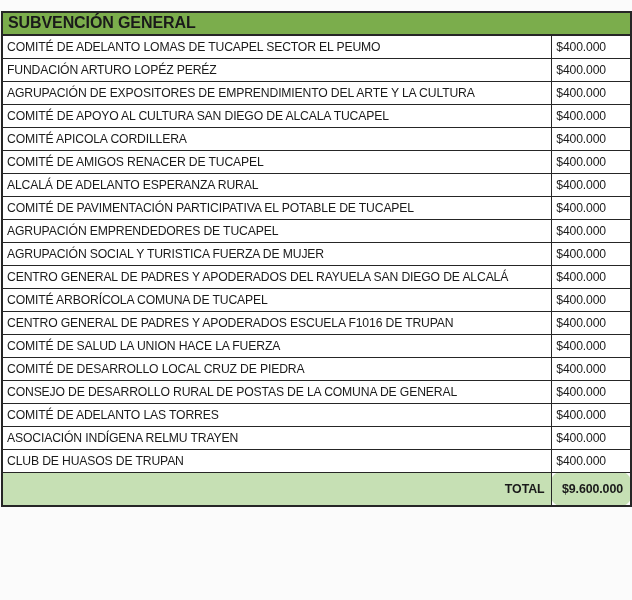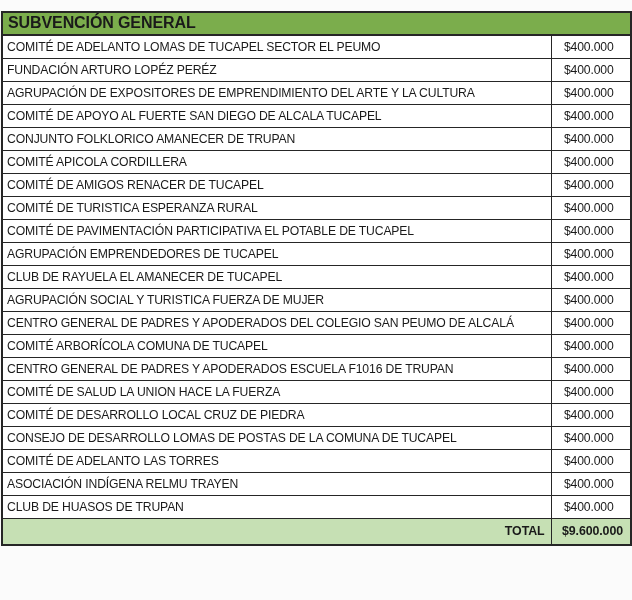--- a/index.html
+++ b/index.html
@@ -52,44 +52,45 @@
     border: 1px solid var(--border);
     height: 23px;
     font-size: 12.2px;
     letter-spacing: -0.15px;
     padding: 0 4px;
     white-space: nowrap;
     overflow: hidden;
     vertical-align: middle;
   }
   td.amount-cell {
-    text-align: center;
-    padding-right: 8px;
+    text-align: right;
+    padding-right: 24px;
   }
   tfoot td {
     background: var(--total-green);
     border: 1px solid var(--border);
     border-bottom-width: 2px;
-    height: 27px;
+    height: 34px;
     font-size: 12.4px;
     font-weight: bold;
     letter-spacing: -0.1px;
     white-space: nowrap;
     overflow: hidden;
     vertical-align: middle;
   }
   td.total-label {
     text-align: right;
     padding-right: 6px;
     border-left-width: 2px;
   }
   td.total-value {
     text-align: right;
     padding-right: 7px;
     border-right-width: 2px;
+    border-radius: 10px;
   }
 </style>
 </head>
 <body>
 
 <div class="table-wrap">
   <table class="subv-table">
     <colgroup>
       <col class="name-col">
       <col class="amount-col">
@@ -110,68 +111,60 @@
     <td class="amount-cell">$400.000</td>
   </tr>
 
 
   <tr>
     <td>AGRUPACIÓN DE EXPOSITORES DE EMPRENDIMIENTO DEL ARTE Y LA CULTURA</td>
     <td class="amount-cell">$400.000</td>
   </tr>
 
   <tr>
-    <td>COMITÉ DE APOYO AL FUERTE SAN DIEGO DE ALCALA TUCAPEL</td>
-    <td class="amount-cell">$400.000</td>
-  </tr>
-
-  <tr>
-    <td>CONJUNTO FOLKLORICO AMANECER DE TRUPAN</td>
-    <td class="amount-cell">$400.000</td>
-  </tr>
+    <td>COMITÉ DE APOYO AL CULTURA SAN DIEGO DE ALCALA TUCAPEL</td>
+    <td class="amount-cell">$400.000</td>
+  </tr>
+
 
   <tr>
     <td>COMITÉ APICOLA CORDILLERA</td>
     <td class="amount-cell">$400.000</td>
   </tr>
 
   <tr>
     <td>COMITÉ DE AMIGOS RENACER DE TUCAPEL</td>
     <td class="amount-cell">$400.000</td>
   </tr>
 
 
   <tr>
-    <td>COMITÉ DE TURISTICA ESPERANZA RURAL</td>
+    <td>ALCALÁ DE ADELANTO ESPERANZA RURAL</td>
     <td class="amount-cell">$400.000</td>
   </tr>
 
   <tr>
     <td>COMITÉ DE PAVIMENTACIÓN PARTICIPATIVA EL POTABLE DE TUCAPEL</td>
     <td class="amount-cell">$400.000</td>
   </tr>
 
   <tr>
     <td>AGRUPACIÓN EMPRENDEDORES DE TUCAPEL</td>
     <td class="amount-cell">$400.000</td>
   </tr>
 
-  <tr>
-    <td>CLUB DE RAYUELA EL AMANECER DE TUCAPEL</td>
-    <td class="amount-cell">$400.000</td>
-  </tr>
 
 
   <tr>
     <td>AGRUPACIÓN SOCIAL Y TURISTICA FUERZA DE MUJER</td>
     <td class="amount-cell">$400.000</td>
   </tr>
 
   <tr>
-    <td>CENTRO GENERAL DE PADRES Y APODERADOS DEL COLEGIO SAN PEUMO DE ALCALÁ</td>
+    <td>CENTRO GENERAL DE PADRES Y APODERADOS DEL RAYUELA SAN DIEGO DE ALCALÁ</td>
     <td class="amount-cell">$400.000</td>
   </tr>
 
   <tr>
     <td>COMITÉ ARBORÍCOLA COMUNA DE TUCAPEL</td>
     <td class="amount-cell">$400.000</td>
   </tr>
 
   <tr>
     <td>CENTRO GENERAL DE PADRES Y APODERADOS ESCUELA F1016 DE TRUPAN</td>
@@ -182,21 +175,21 @@
     <td>COMITÉ DE SALUD LA UNION HACE LA FUERZA</td>
     <td class="amount-cell">$400.000</td>
   </tr>
 
   <tr>
     <td>COMITÉ DE DESARROLLO LOCAL CRUZ DE PIEDRA</td>
     <td class="amount-cell">$400.000</td>
   </tr>
 
   <tr>
-    <td>CONSEJO DE DESARROLLO LOMAS DE POSTAS DE LA COMUNA DE TUCAPEL</td>
+    <td>CONSEJO DE DESARROLLO RURAL DE POSTAS DE LA COMUNA DE GENERAL</td>
     <td class="amount-cell">$400.000</td>
   </tr>
 
   <tr>
     <td>COMITÉ DE ADELANTO LAS TORRES</td>
     <td class="amount-cell">$400.000</td>
   </tr>
 
   <tr>
     <td>ASOCIACIÓN INDÍGENA RELMU TRAYEN</td>

